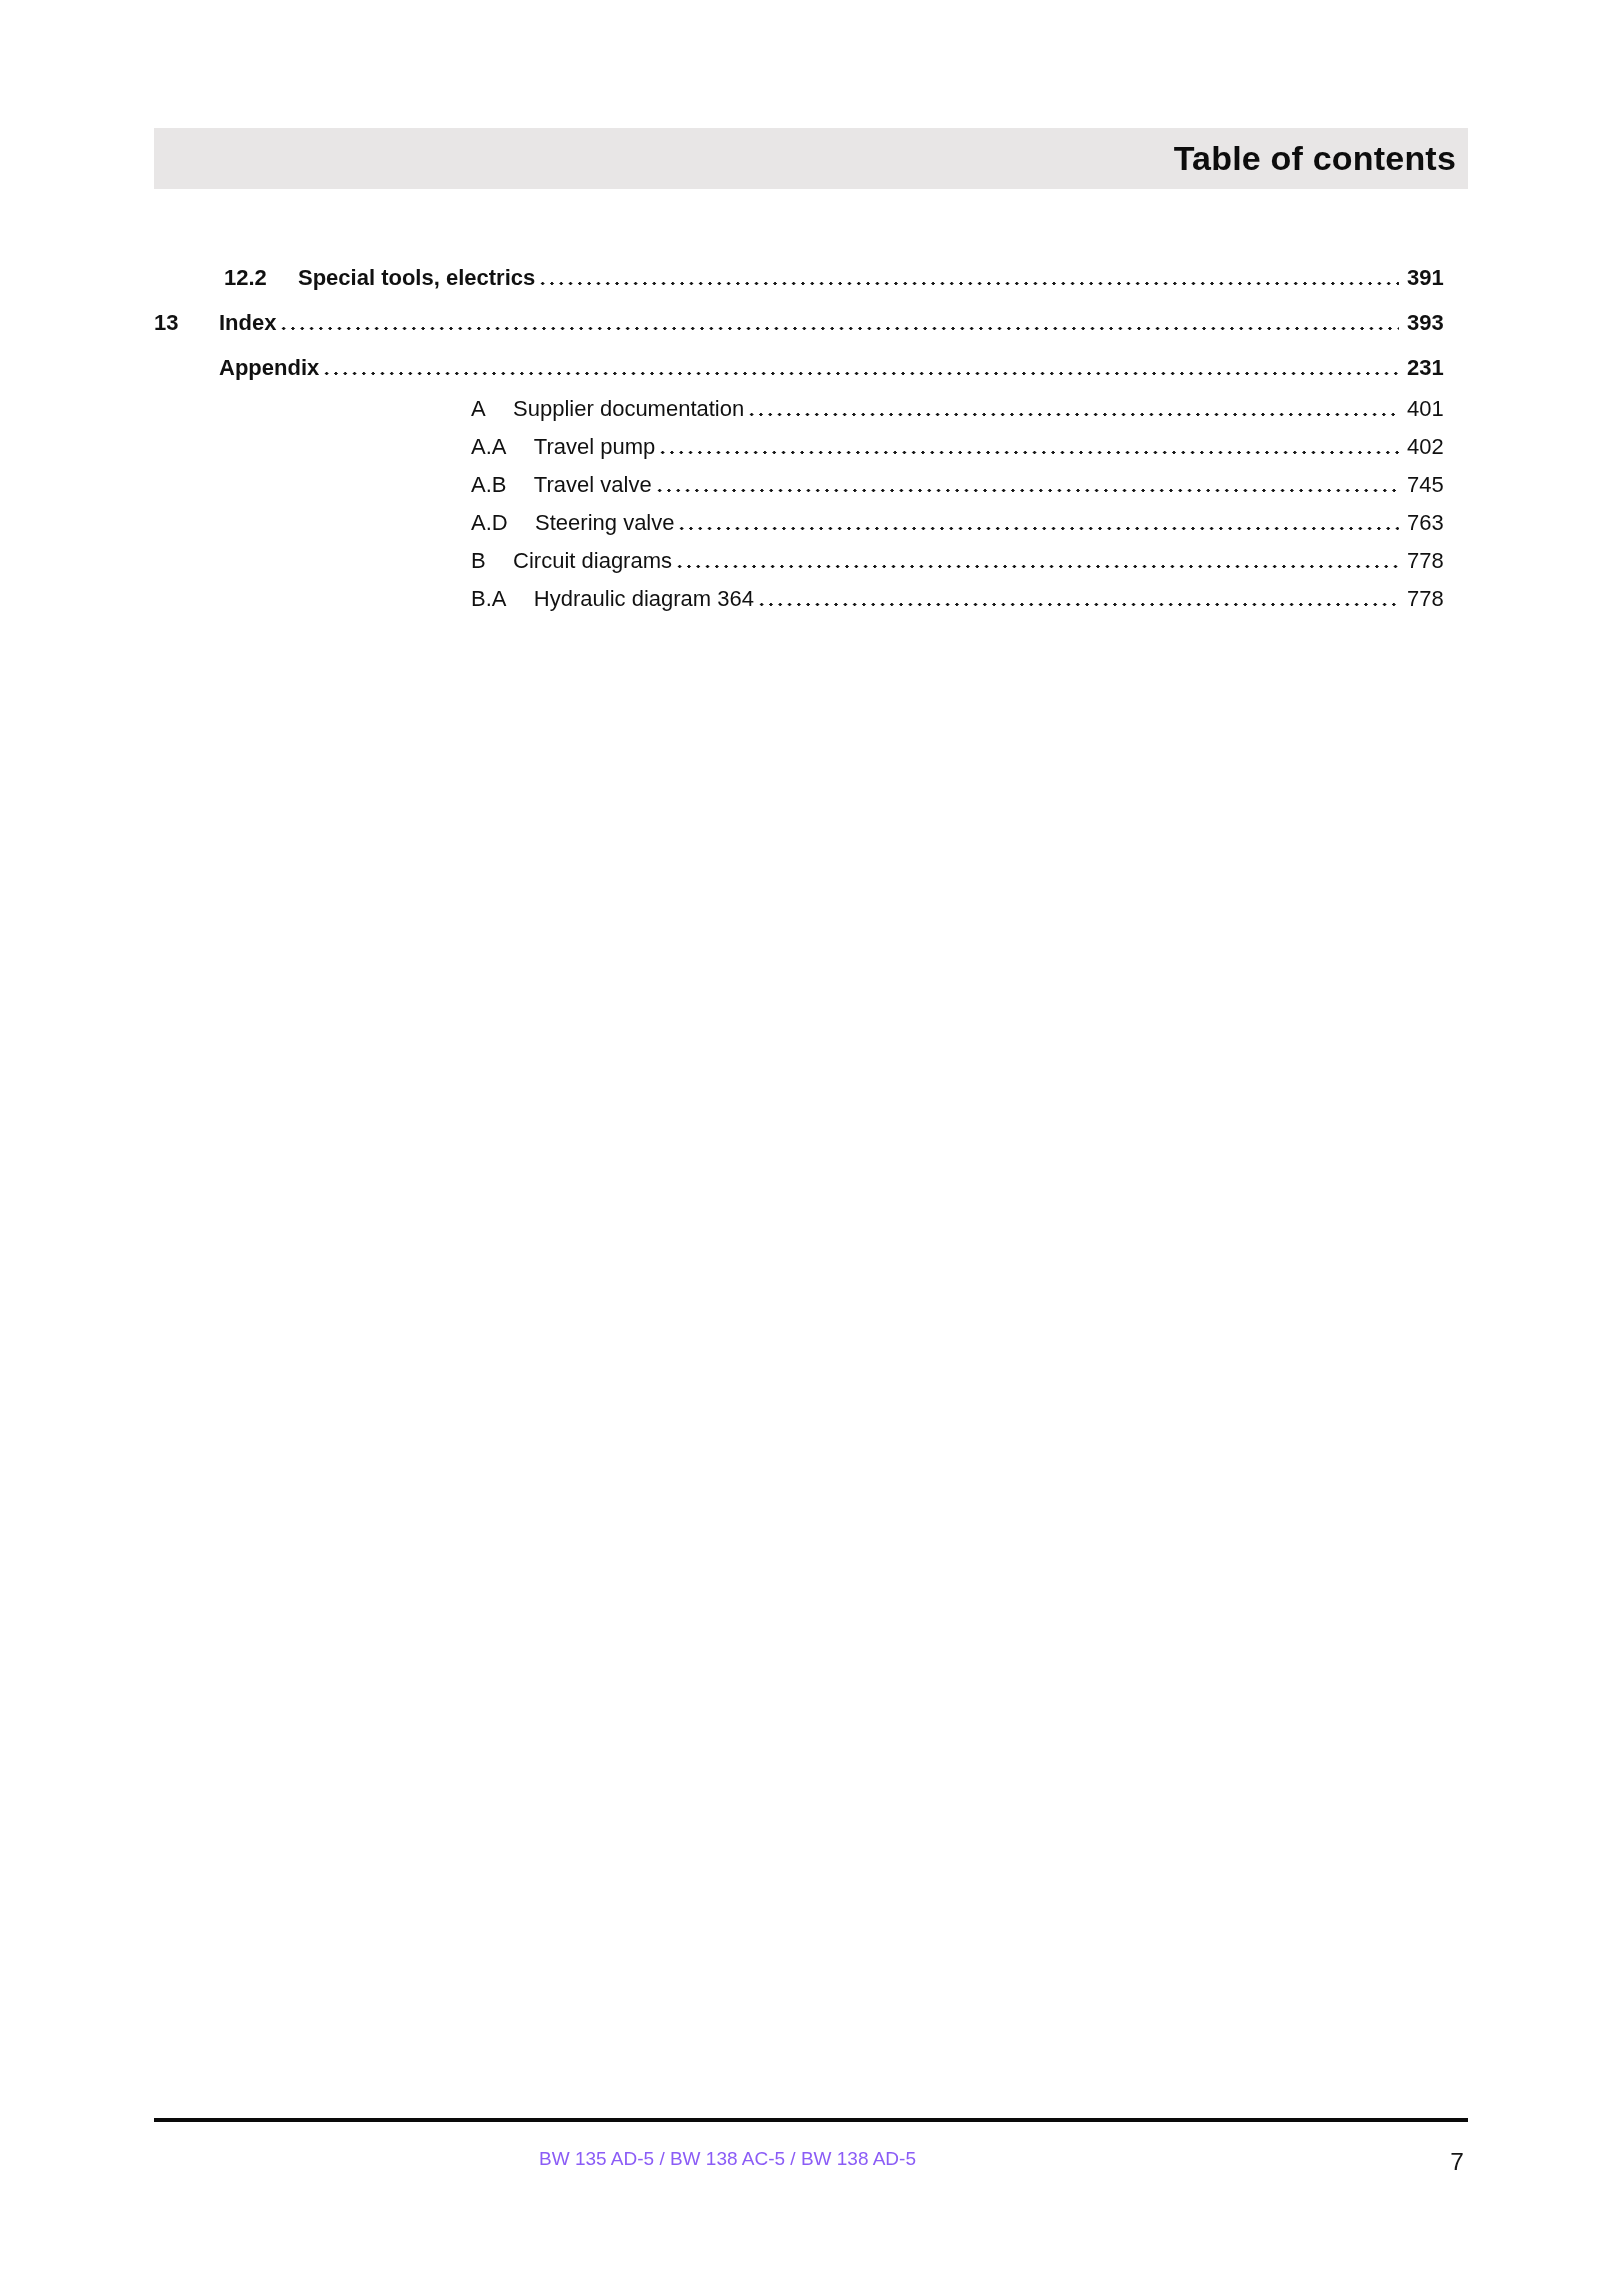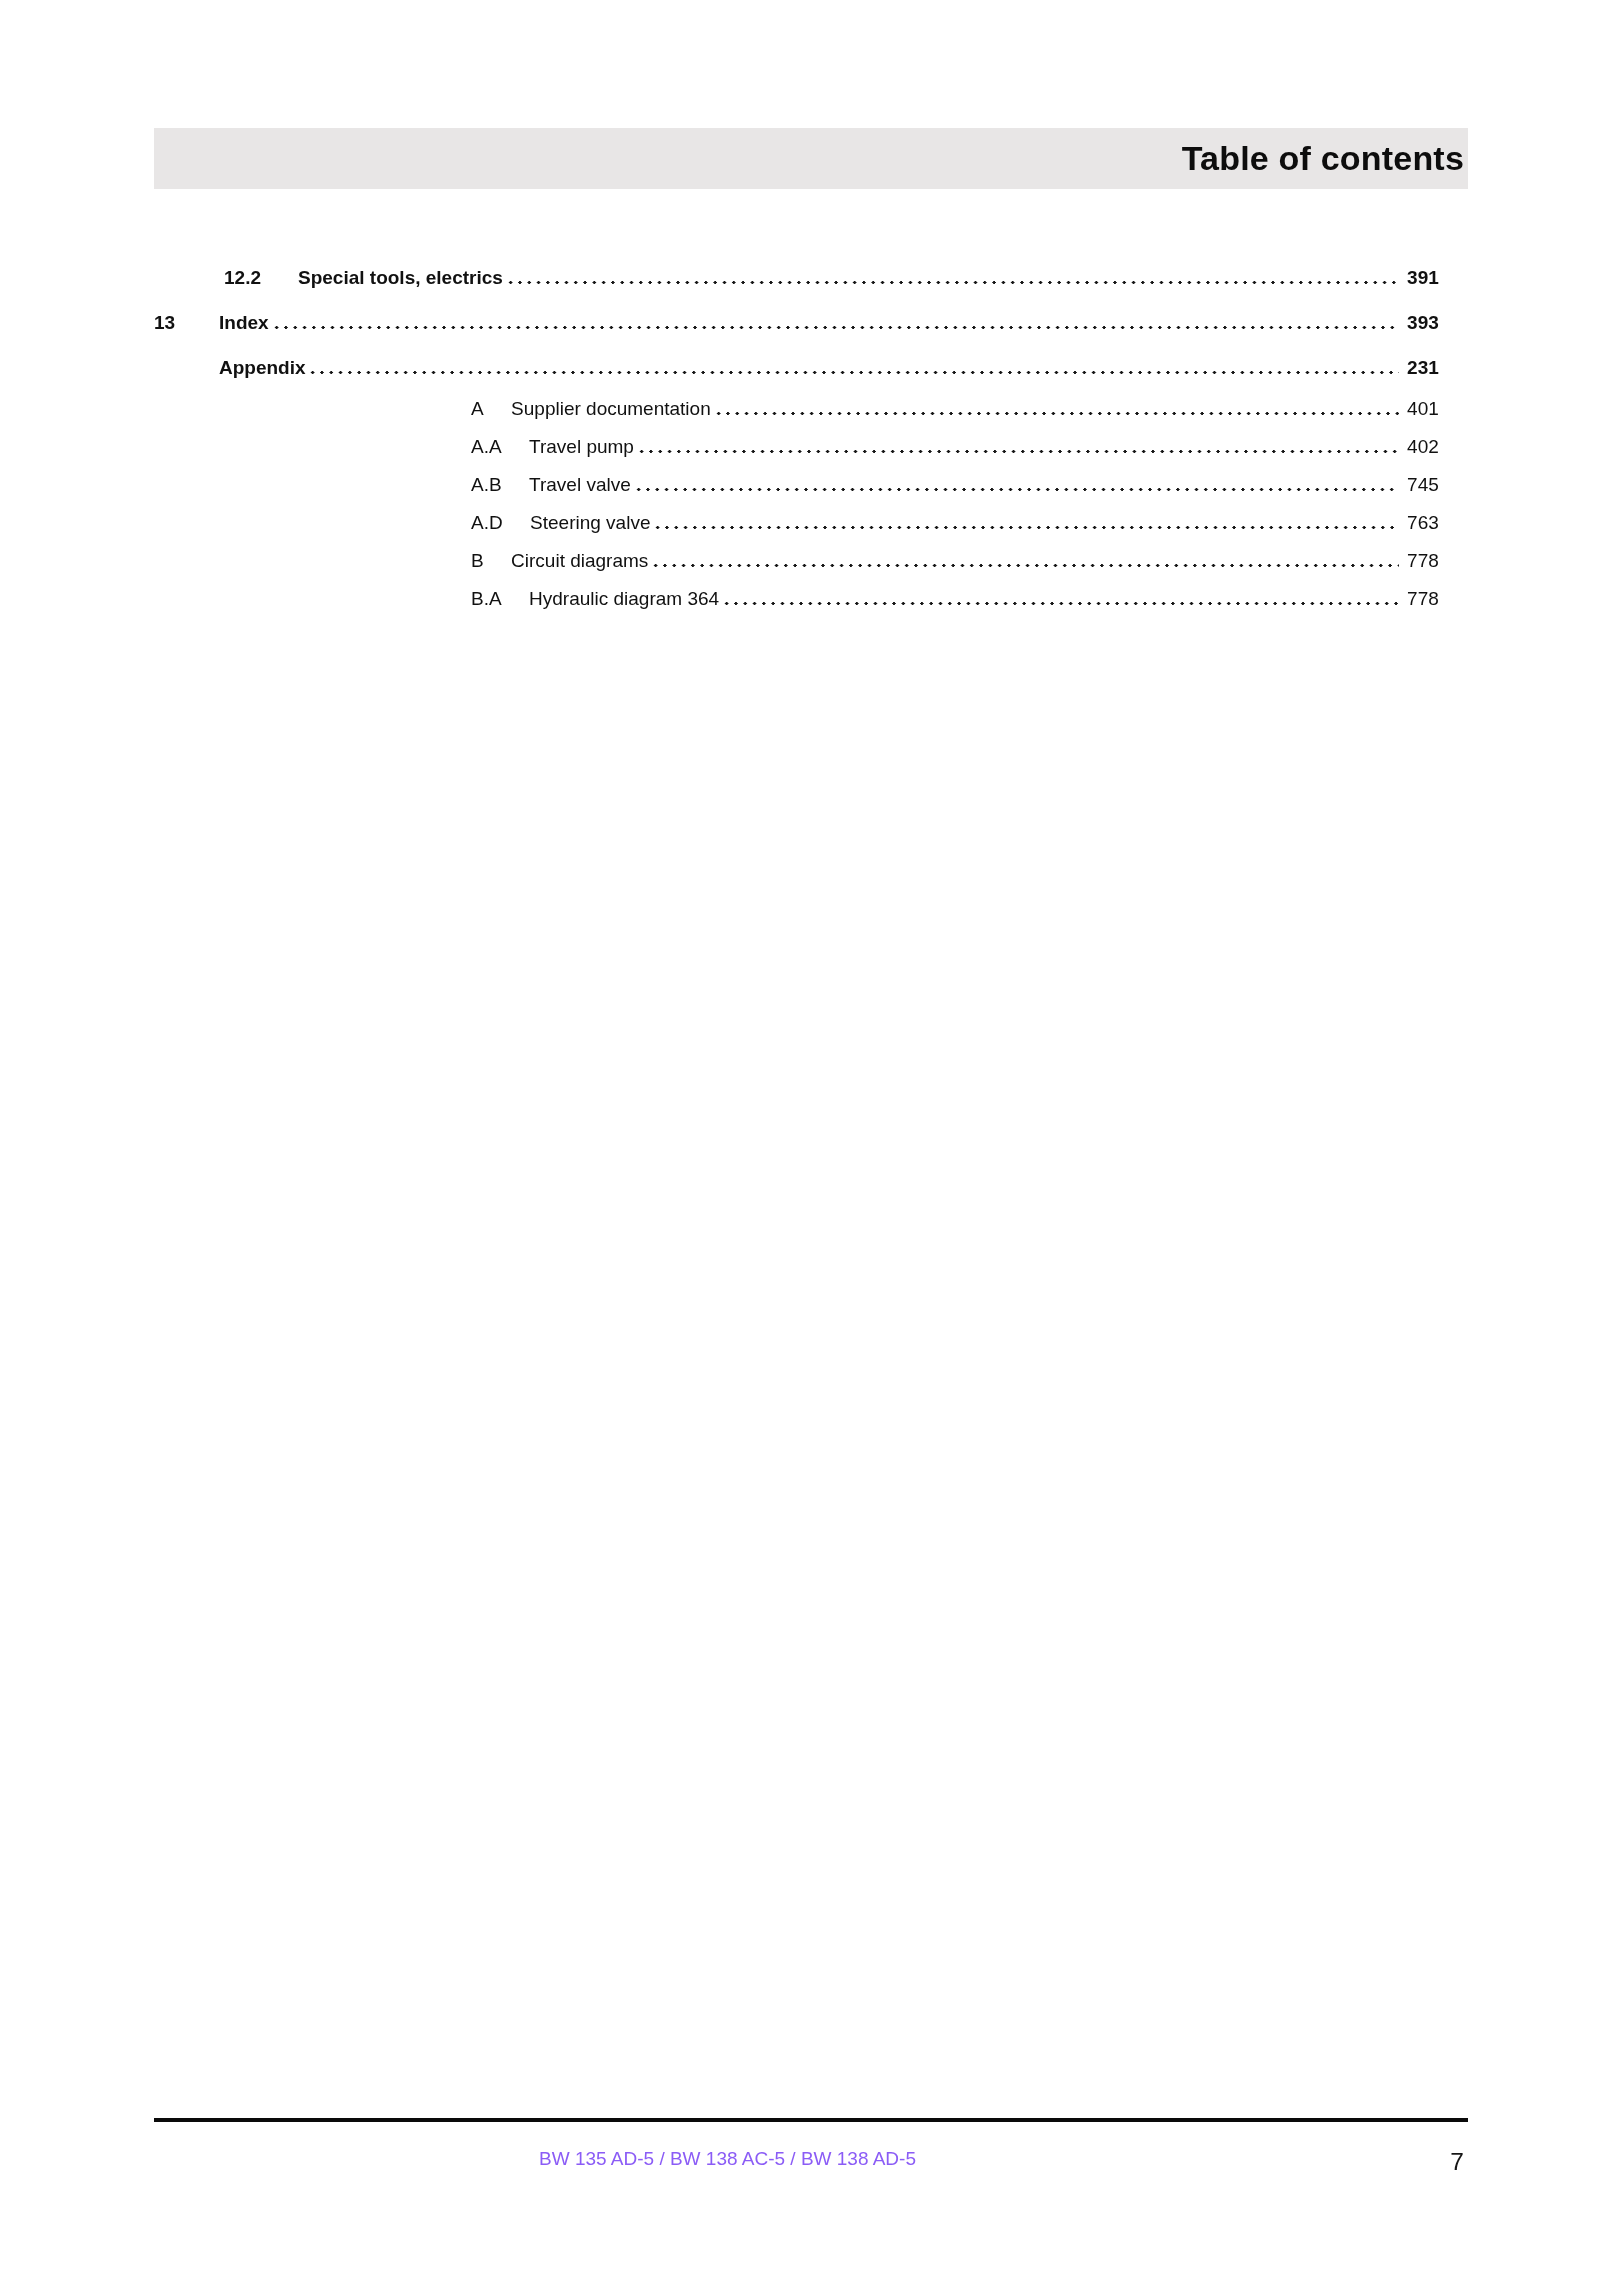--- a/index.html
+++ b/index.html
@@ -22,38 +22,38 @@
     left: 154px;
     top: 128px;
     width: 1314px;
     height: 61px;
     background: #e8e6e6;
     text-align: right;
   }
   .header-bar .title {
     display: inline-block;
     line-height: 61px;
-    padding-right: 4px;
+    padding-right: 12px;
     font-size: 34px;
     font-weight: 700;
     color: #0d0d0d;
     letter-spacing: 0.2px;
   }
 
   
   .toc {
     position: absolute;
     left: 154px;
     top: 255px;
     width: 1314px;
   }
   .toc-row {
     display: flex;
     align-items: baseline;
-    font-size: 19px;
+    font-size: 22px;
     padding-right: 3.9px;
     white-space: nowrap;
   }
   .toc-row.bold { height: 45px; line-height: 45px; font-weight: 700; }
   .toc-row.app  { height: 38px; line-height: 38px; font-weight: 400; }
 
   .toc-row.sec { padding-left: 70px; }
   .toc-row.sec .num { display: inline-block; width: 74px; }
   .toc-row.ch .num  { display: inline-block; width: 65px; }
   .toc-row.app { padding-left: 317px; }

